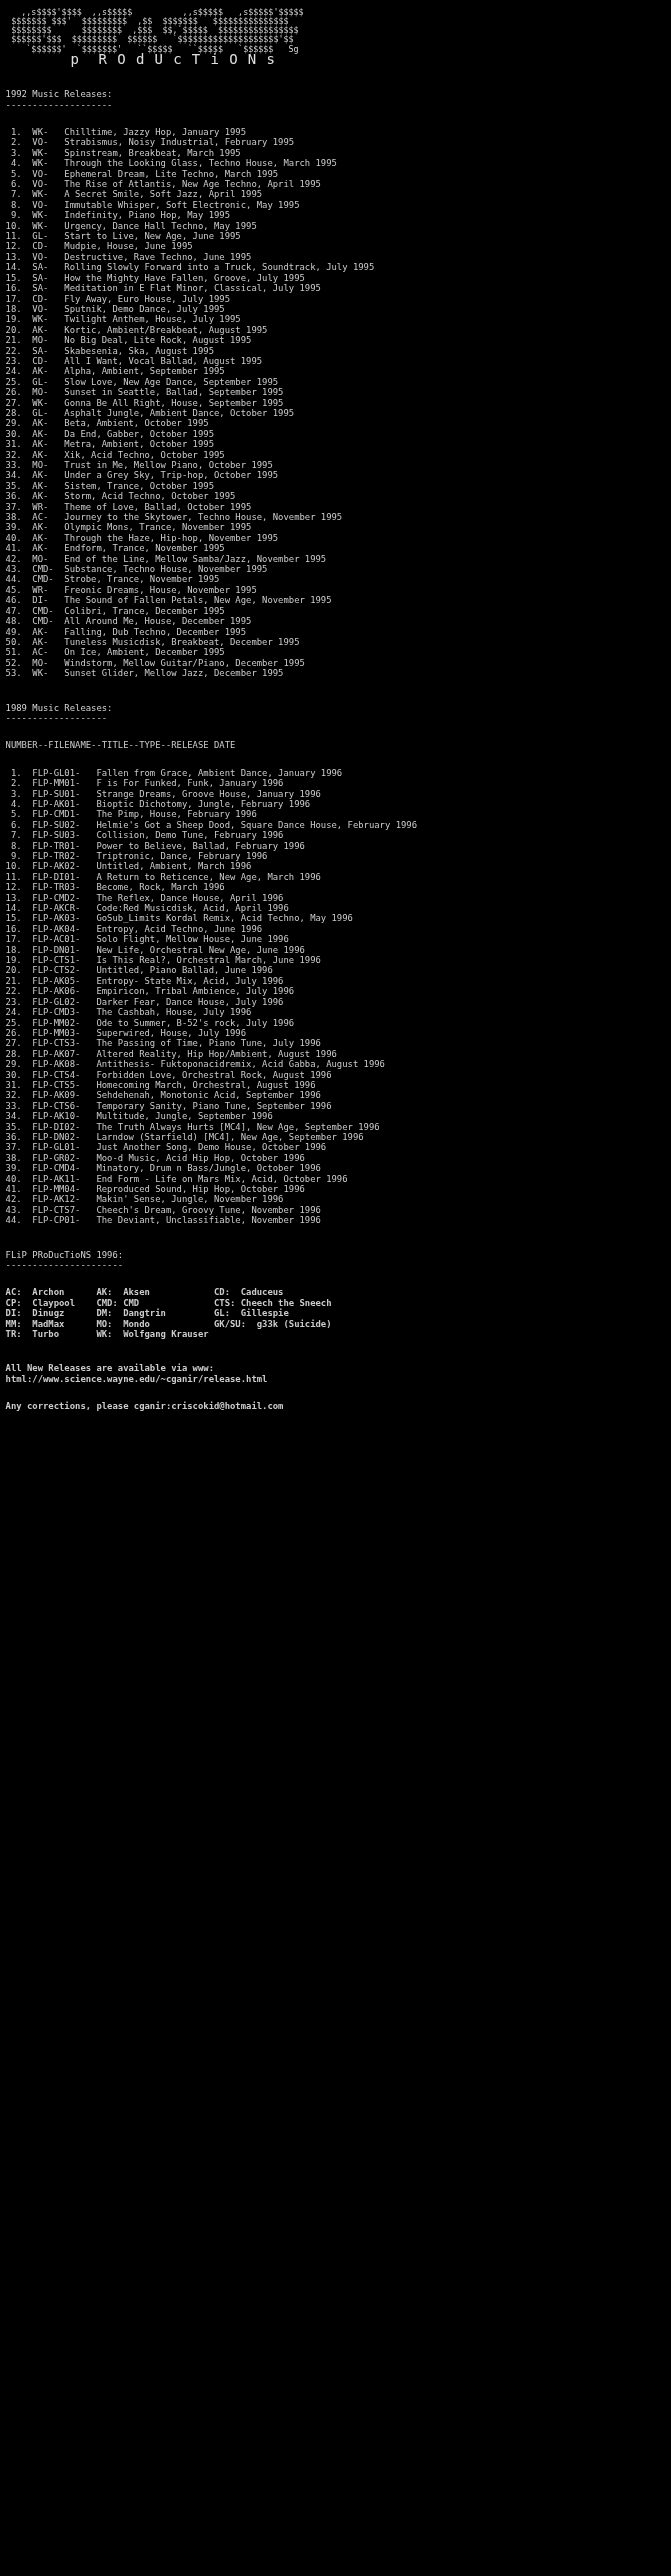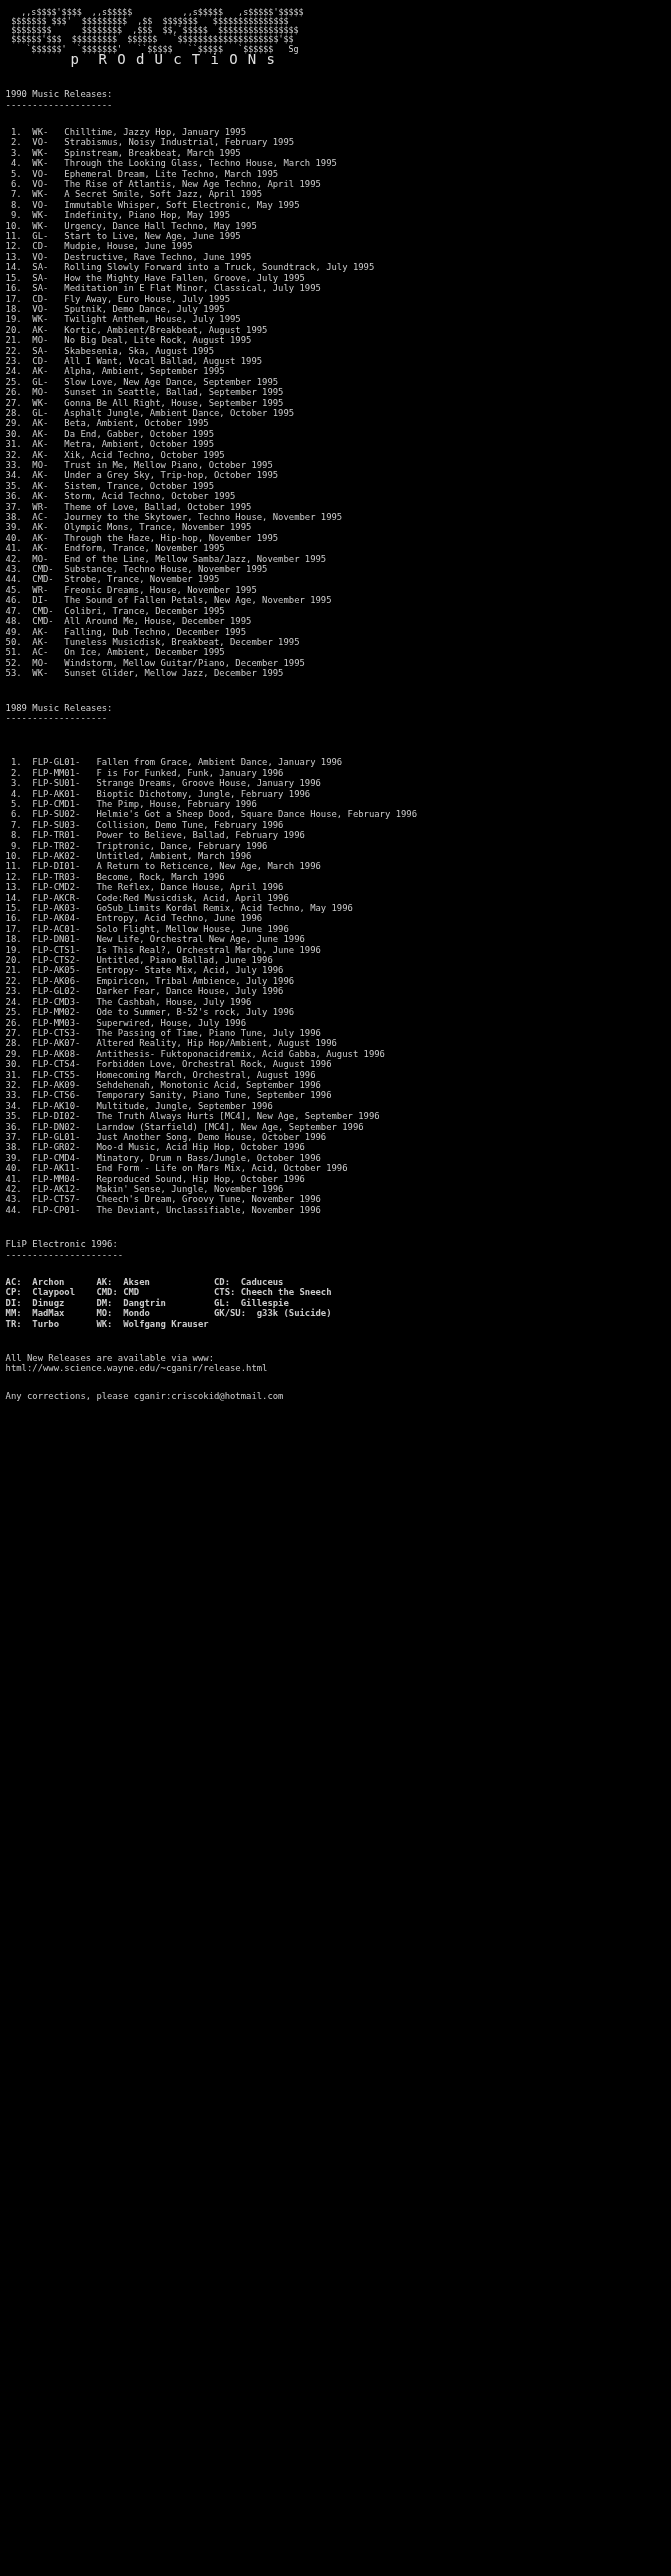--- a/index.html
+++ b/index.html
@@ -55,41 +55,42 @@
   }
   .listing {
     color: #cccccc;
   }
   .credits {
     color: #cccccc;
     font-weight: bold;
   }
   .footer {
     color: #cccccc;
+    font-weight: bold;
   }
   a, .link {
     color: #cccccc;
     text-decoration: none;
   }
 </style>
 </head>
 <body>
 
 <div class="page">
 
   <pre class="logo">  ,,s$$$$'$$$$  ,,s$$$$$          ,,s$$$$$   ,s$$$$$'$$$$$
 $$$$$$$ $$$'  $$$$$$$$$  ,$$  $$$$$$$   $$$$$$$$$$$$$$$
 $$$$$$$$      $$$$$$$$  ,$$$  $$,`$$$$$  $$$$$$$$$$$$$$$$
 $$$$$$'$$$  $$$$$$$$$  $$$$$$   `$$$$$$$$$$$$$$$$$$$$'$$
    `$$$$$$'  `$$$$$$$'   ``$$$$$   ``$$$$$   `$$$$$$   Sg</pre>
   <pre class="logo-sub">p  R O d U c T i O N s</pre>
 
   <div class="spacer-lg"></div>
 
-  <pre class="section-title">1990 Music Releases:</pre>
+  <pre class="section-title">1992 Music Releases:</pre>
   <pre class="rule">--------------------</pre>
 
   <div class="spacer-md"></div>
 
   <pre class="listing" id="list1995"> 1.  WK-   Chilltime, Jazzy Hop, January 1995
  2.  VO-   Strabismus, Noisy Industrial, February 1995
  3.  WK-   Spinstream, Breakbeat, March 1995
  4.  WK-   Through the Looking Glass, Techno House, March 1995
  5.  VO-   Ephemeral Dream, Lite Techno, March 1995
  6.  VO-   The Rise of Atlantis, New Age Techno, April 1995
@@ -141,20 +142,21 @@
 52.  MO-   Windstorm, Mellow Guitar/Piano, December 1995
 53.  WK-   Sunset Glider, Mellow Jazz, December 1995</pre>
 
   <div class="spacer-lg"></div>
 
   <pre class="section-title">1989 Music Releases:</pre>
   <pre class="rule">-------------------</pre>
 
   <div class="spacer-md"></div>
 
+  <pre class="listing">NUMBER--FILENAME--TITLE--TYPE--RELEASE DATE</pre>
 
   <div class="spacer-md"></div>
 
   <pre class="listing" id="list1996"> 1.  FLP-GL01-   Fallen from Grace, Ambient Dance, January 1996
  2.  FLP-MM01-   F is For Funked, Funk, January 1996
  3.  FLP-SU01-   Strange Dreams, Groove House, January 1996
  4.  FLP-AK01-   Bioptic Dichotomy, Jungle, February 1996
  5.  FLP-CMD1-   The Pimp, House, February 1996
  6.  FLP-SU02-   Helmie's Got a Sheep Dood, Square Dance House, February 1996
  7.  FLP-SU03-   Collision, Demo Tune, February 1996
@@ -191,21 +193,21 @@
 38.  FLP-GR02-   Moo-d Music, Acid Hip Hop, October 1996
 39.  FLP-CMD4-   Minatory, Drum n Bass/Jungle, October 1996
 40.  FLP-AK11-   End Form - Life on Mars Mix, Acid, October 1996
 41.  FLP-MM04-   Reproduced Sound, Hip Hop, October 1996
 42.  FLP-AK12-   Makin' Sense, Jungle, November 1996
 43.  FLP-CTS7-   Cheech's Dream, Groovy Tune, November 1996
 44.  FLP-CP01-   The Deviant, Unclassifiable, November 1996</pre>
 
   <div class="spacer-lg"></div>
 
-  <pre class="section-title">FLiP Electronic 1996:</pre>
+  <pre class="section-title">FLiP PRoDucTioNS 1996:</pre>
   <pre class="rule">----------------------</pre>
 
   <div class="spacer-md"></div>
 
   <pre class="credits" id="members">AC:  Archon      AK:  Aksen            CD:  Caduceus
 CP:  Claypool    CMD: CMD              CTS: Cheech the Sneech
 DI:  Dinugz      DM:  Dangtrin         GL:  Gillespie
 MM:  MadMax      MO:  Mondo            GK/SU:  g33k (Suicide)
 TR:  Turbo       WK:  Wolfgang Krauser</pre>
 

